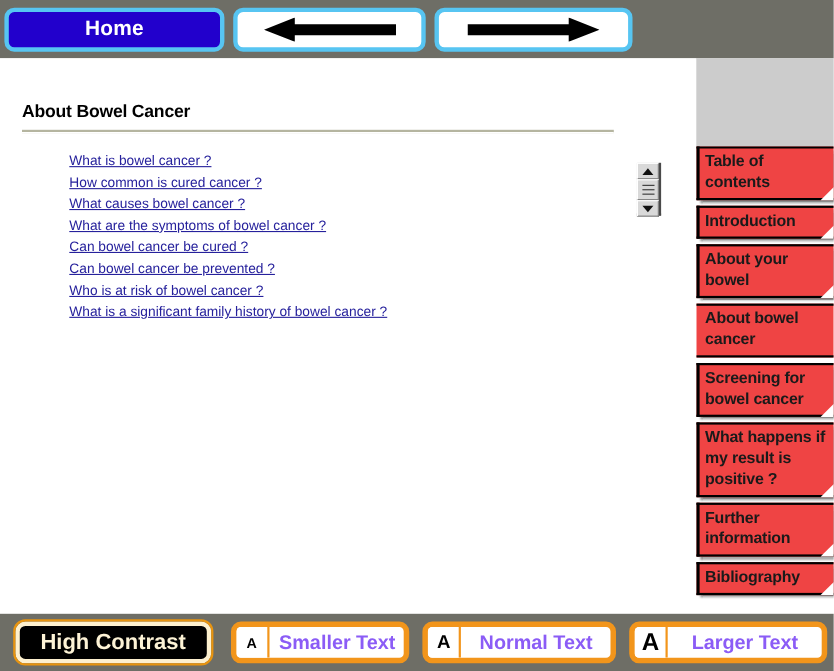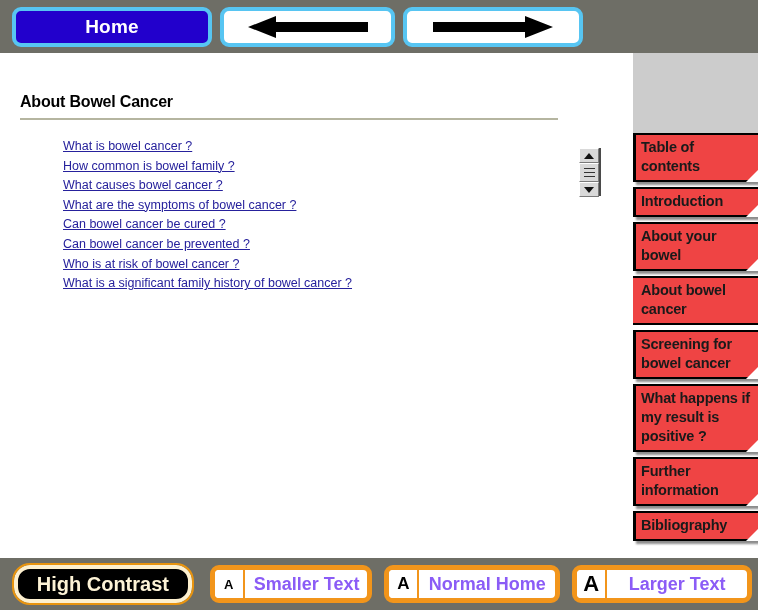--- a/index.html
+++ b/index.html
@@ -24,21 +24,21 @@
   
   .topbar {
     position: absolute;
     left: 0; top: 0;
     width: 758px;
     height: 53px;
     background: #6e6e66;
     box-sizing: border-box;
     display: flex;
     align-items: center;
-    padding: 0 12px;
+    padding: 0 4px;
   }
   .navbtn {
     height: 40px;
     border-radius: 9px;
     box-sizing: border-box;
     display: flex;
     align-items: center;
     justify-content: center;
     margin-right: 8px;
     border: 4px solid #57c5f2;
@@ -212,21 +212,21 @@
     display: flex;
     align-items: center;
     padding: 0 6px;
     box-sizing: border-box;
   }
   .hc-btn {
     width: 188px;
     height: 38px;
     background: #000000;
     border: 4px solid #fdf0cf;
-    border-radius: 16px;
+    border-radius: 9px;
     outline: 2px solid #e8940f;
     display: flex;
     align-items: center;
     justify-content: center;
     color: #fdf3d6;
     font-size: 20px;
     font-weight: bold;
     box-sizing: border-box;
     margin-right: 18px;
     margin-left: 8px;
@@ -290,21 +290,21 @@
         <polygon points="120,11 92,0 92,6 0,6 0,16 92,16 92,22" fill="#000000"></polygon>
       </svg>
     </div>
   </div>
 
   <div class="content">
     <div class="page-title">About Bowel Cancer</div>
     <div class="title-rule"></div>
     <div class="link-list">
       <a href="#">What is bowel cancer ?</a>
-      <a href="#">How common is bowel family ?</a>
+      <a href="#">How common is cured cancer ?</a>
       <a href="#">What causes bowel cancer ?</a>
       <a href="#">What are the symptoms of bowel cancer ?</a>
       <a href="#">Can bowel cancer be cured ?</a>
       <a href="#">Can bowel cancer be prevented ?</a>
       <a href="#">Who is at risk of bowel cancer ?</a>
       <a href="#">What is a significant family history of bowel cancer ?</a>
     </div>
   </div>
 
   <div class="sb-track"></div>
@@ -353,21 +353,21 @@
   <div class="bottombar">
     <div class="hc-btn">
       <span>High Contrast</span>
     </div>
     <div class="txt-btn" id="btn-smaller">
       <span class="abox">A</span>
       <span class="lbl">Smaller Text</span>
     </div>
     <div class="txt-btn" id="btn-normal">
       <span class="abox">A</span>
-      <span class="lbl">Normal Home</span>
+      <span class="lbl">Normal Text</span>
     </div>
     <div class="txt-btn" id="btn-larger">
       <span class="abox">A</span>
       <span class="lbl">Larger Text</span>
     </div>
   </div>
 
 </div>
 
 </body></html>

